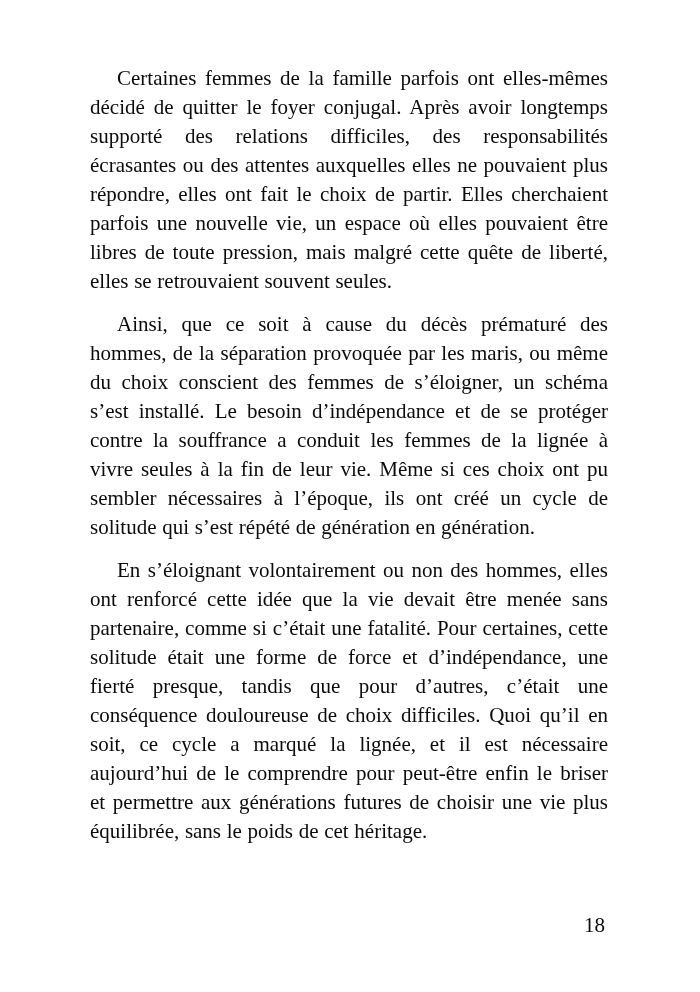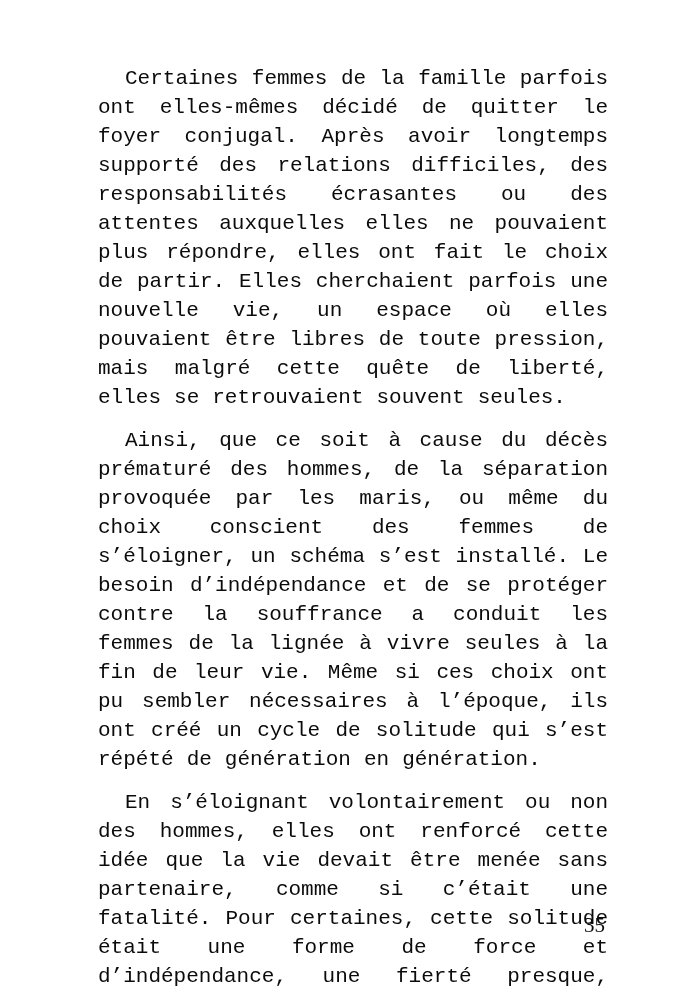--- a/index.html
+++ b/index.html
@@ -18,38 +18,37 @@
     height: 992px;
     box-sizing: border-box;
     background: #ffffff;
     padding: 64px 92px 0 90px;
     font-family: "Liberation Serif", "DejaVu Serif", serif;
     font-size: 21px;
     line-height: 29px;
     color: #0b0b0b;
   }
   .body-text p {
-    margin: 0 0 14px 8px;
+    margin: 0 0 14px 0;
     text-align: justify;
     text-indent: 27px;
     word-spacing: 0.02em;
-    font-family: Liberation Mono, monospace;
   }
   .page-number {
     position: absolute;
     right: 95px;
     bottom: 56px;
     font-size: 21px;
     line-height: 21px;
     color: #0b0b0b;
   }
 </style>
 </head>
 <body>
 
 <div class="page">
   <div class="body-text">
     <p>Certaines femmes de la famille parfois ont elles-mêmes décidé de quitter le foyer conjugal. Après avoir longtemps supporté des relations difficiles, des responsabilités écrasantes ou des attentes auxquelles elles ne pouvaient plus répondre, elles ont fait le choix de partir. Elles cherchaient parfois une nouvelle vie, un espace où elles pouvaient être libres de toute pression, mais malgré cette quête de liberté, elles se retrouvaient souvent seules.</p>
     <p>Ainsi, que ce soit à cause du décès prématuré des hommes, de la séparation provoquée par les maris, ou même du choix conscient des femmes de s’éloigner, un schéma s’est installé. Le besoin d’indépendance et de se protéger contre la souffrance a conduit les femmes de la lignée à vivre seules à la fin de leur vie. Même si ces choix ont pu sembler nécessaires à l’époque, ils ont créé un cycle de solitude qui s’est répété de génération en génération.</p>
     <p>En s’éloignant volontairement ou non des hommes, elles ont renforcé cette idée que la vie devait être menée sans partenaire, comme si c’était une fatalité. Pour certaines, cette solitude était une forme de force et d’indépendance, une fierté presque, tandis que pour d’autres, c’était une conséquence douloureuse de choix difficiles. Quoi qu’il en soit, ce cycle a marqué la lignée, et il est nécessaire aujourd’hui de le comprendre pour peut-être enfin le briser et permettre aux générations futures de choisir une vie plus équilibrée, sans le poids de cet héritage.</p>
   </div>
-  <div class="page-number">35</div>
+  <div class="page-number">18</div>
 </div>
 
 </body></html>

